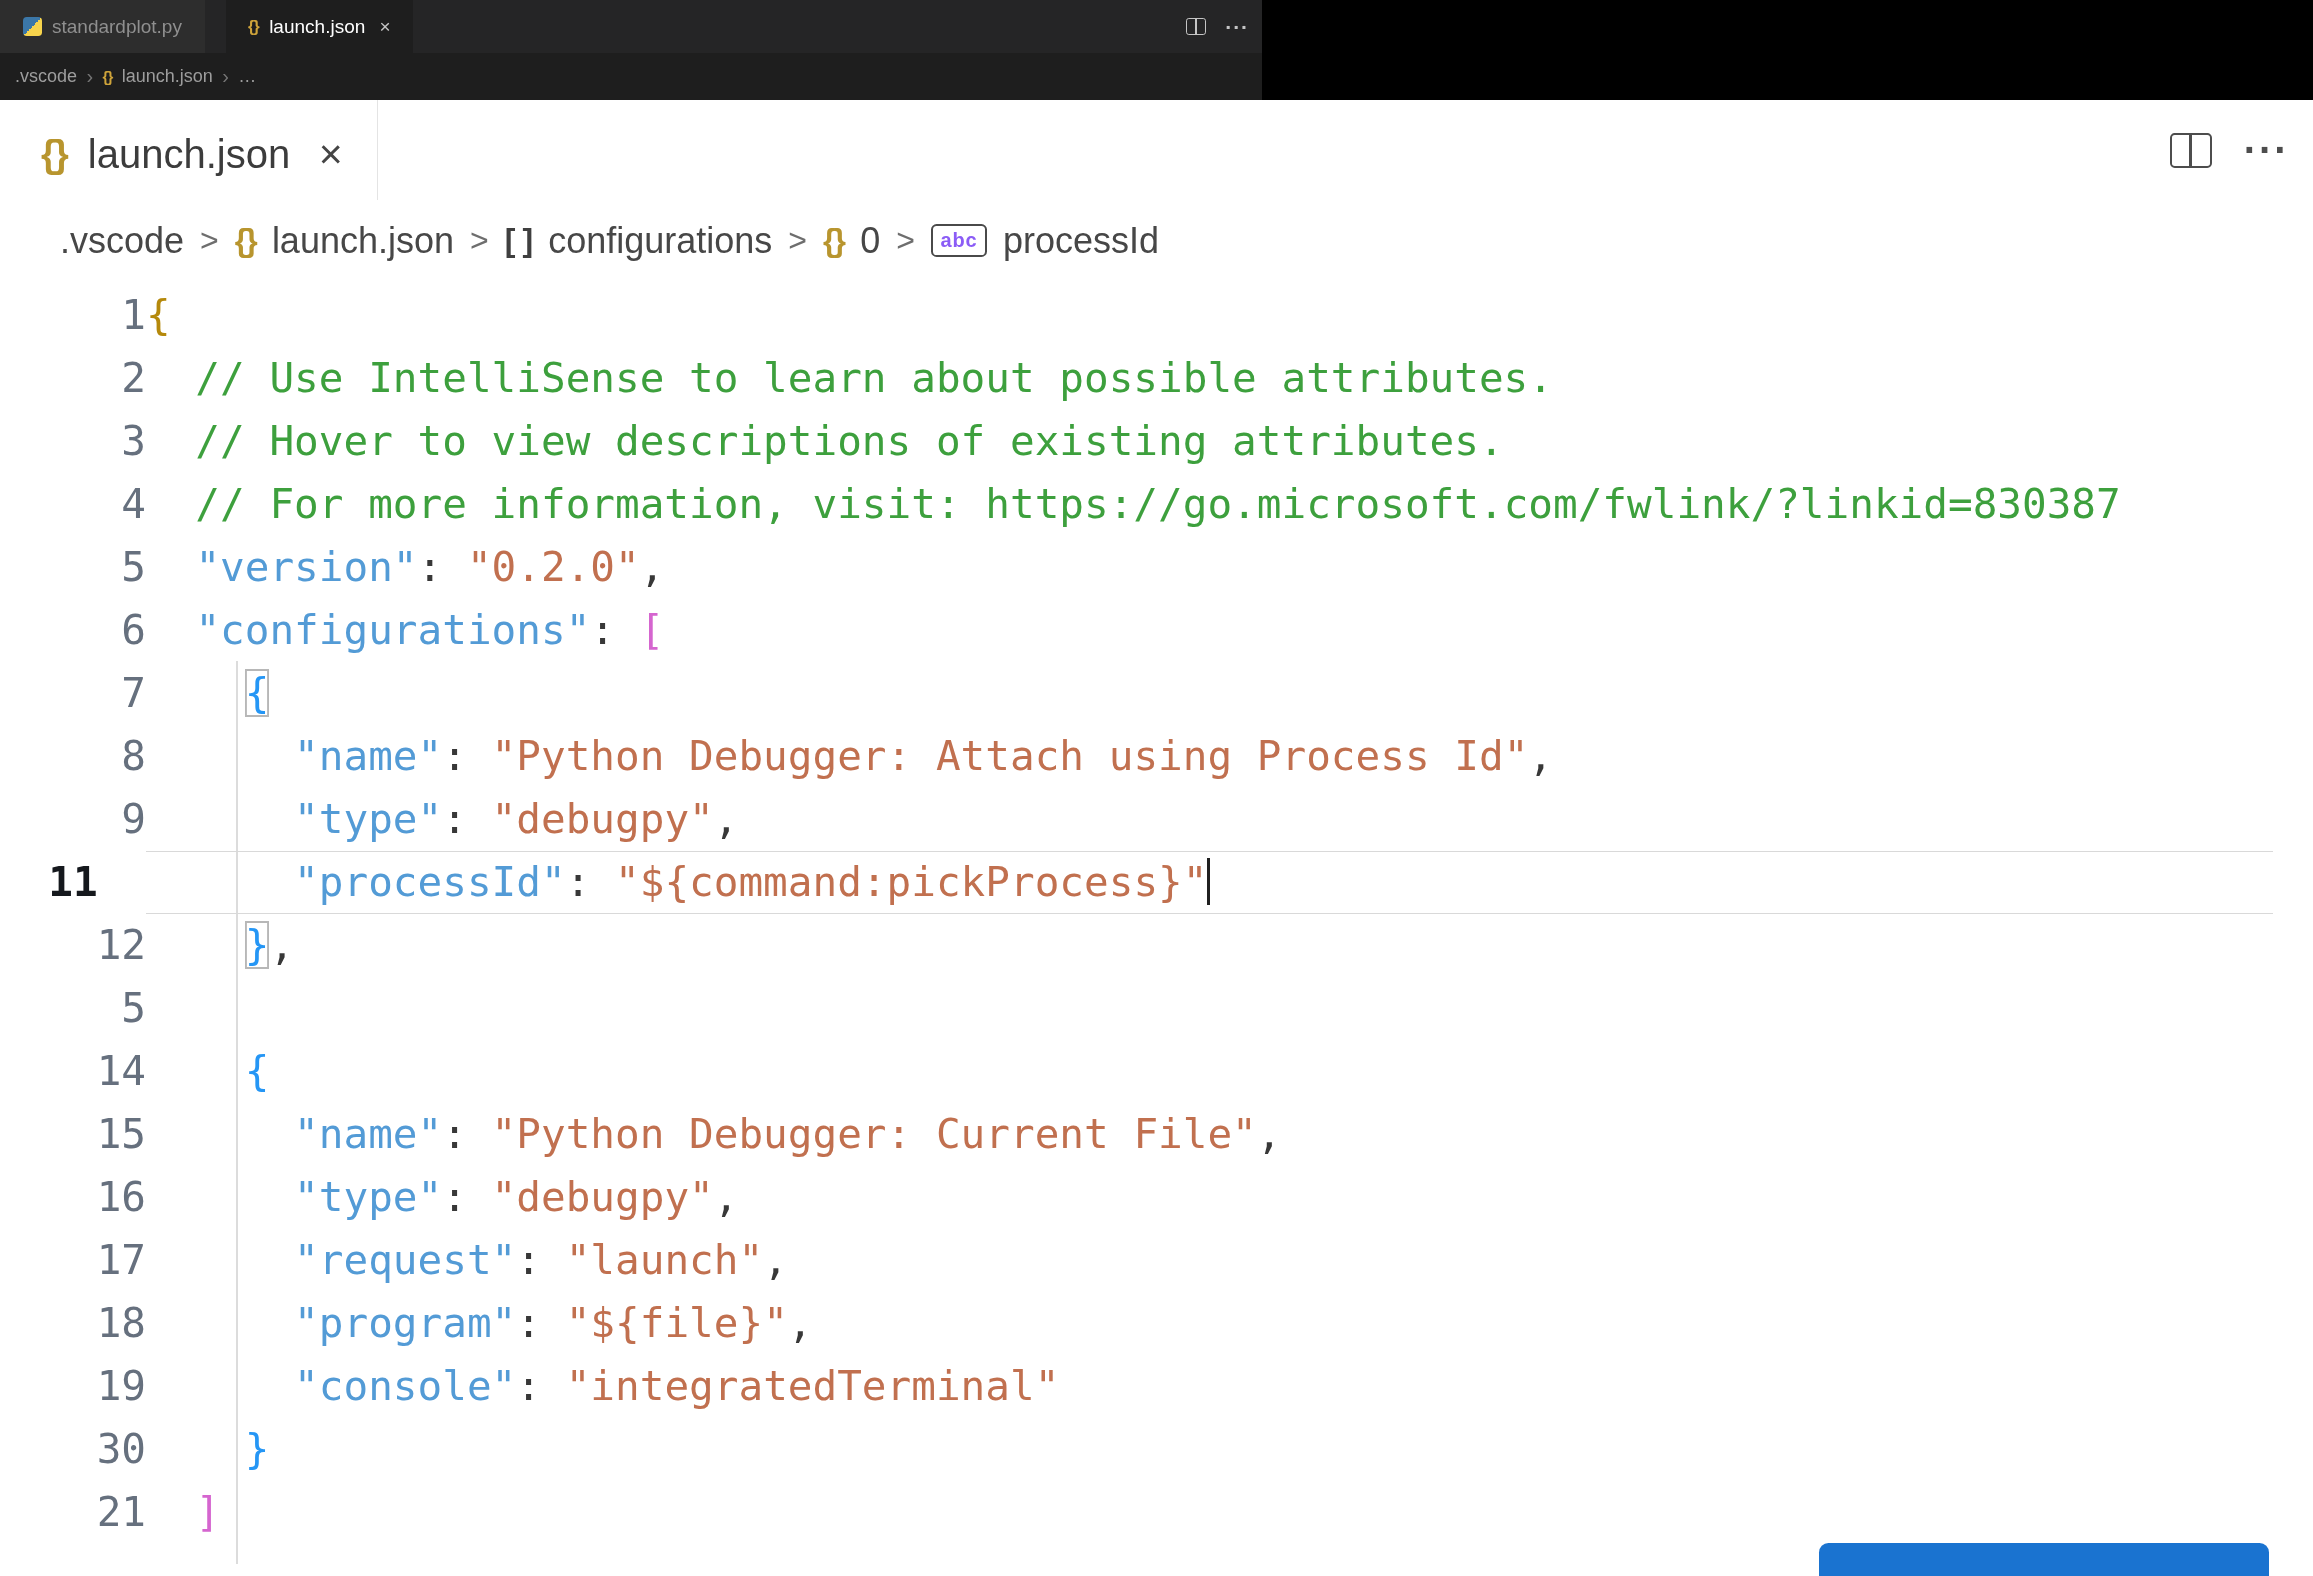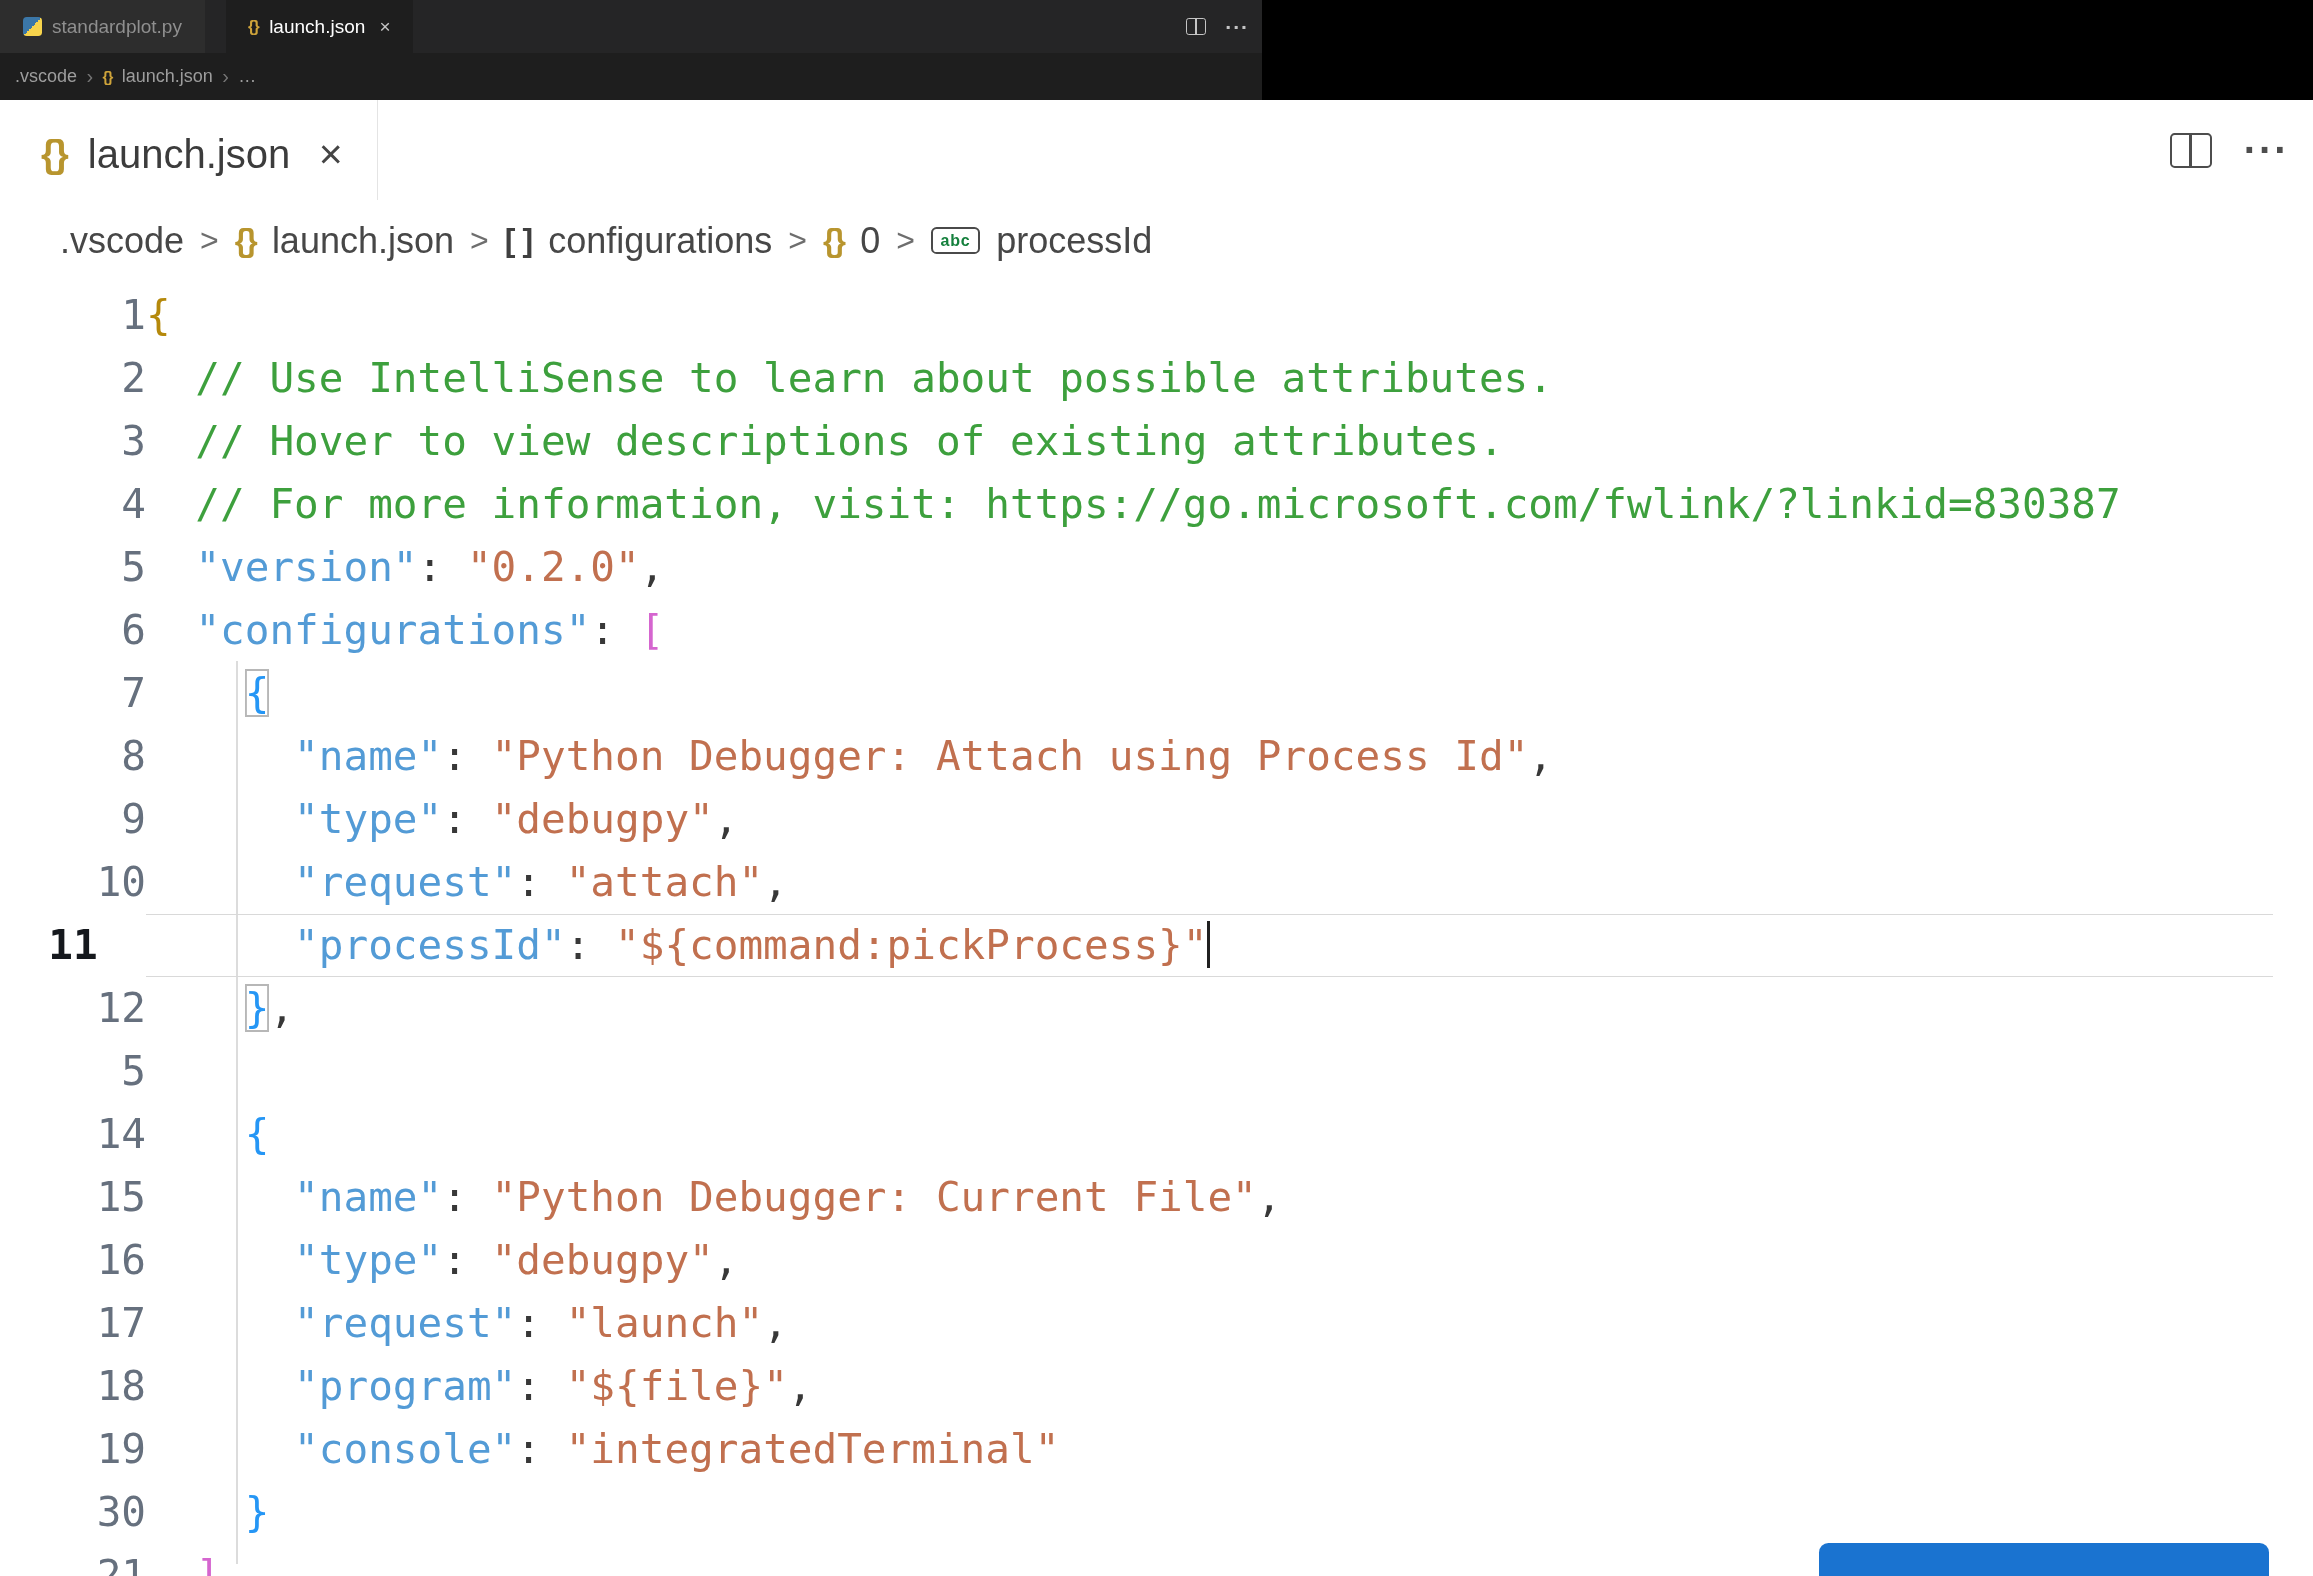--- a/index.html
+++ b/index.html
@@ -40,22 +40,22 @@
   .big-actions{margin-left:auto;display:flex;align-items:center;gap:32px;padding-right:24.5px;color:#4d4d4d;}
   .split-icon-lg{width:38px;height:31px;border:2.8px solid #4d4d4d;border-radius:4.7px;position:relative;}
   .split-icon-lg::after{content:"";position:absolute;top:0;bottom:0;left:50%;width:2.8px;margin-left:-1.4px;background:#4d4d4d;}
   .dots-lg{font-size:40px;font-weight:bold;letter-spacing:1.9px;line-height:1;}
 
   .bigcrumb{display:flex;align-items:center;gap:16px;padding-left:60px;height:81px;
             font-size:36px;color:#474747;}
   .bc-sep{font-size:32px;color:#6e6e6e;}
   .bc-ico-braces{color:#b8952e;font-weight:bold;font-size:32px;letter-spacing:-1.9px;}
   .bc-ico-array{color:#3f3f3f;font-weight:bold;font-size:32px;letter-spacing:-0.9px;}
-  .bc-ico-abc{border:2.8px solid #4a4a4a;border-radius:5.6px;font-size:16px;font-weight:bold;
-              padding:2.8px 7.5px;color:#15803d;letter-spacing:0.9px;}
+  .bc-ico-abc{border:2.8px solid #4a4a4a;border-radius:5.6px;font-size:20px;font-weight:bold;
+              padding:2.8px 7.5px;color:#8b5cf6;letter-spacing:0.9px;}
 
   
   .guide{position:absolute;left:236px;top:561px;width:1.9px;height:903px;background:#dcdcdc;}
   .rows{position:absolute;left:0;top:184px;right:0;
         font-family:"DejaVu Sans Mono",monospace;font-size:41px;line-height:63px;}
   .row{display:flex;height:63px;}
   .ln{width:146px;text-align:right;color:#66707e;flex:none;}
   .row.active .ln{color:#15181d;font-weight:600;text-align:center;}
   .code{white-space:pre;flex:1;margin-right:41px;}
   .row.active .code{box-shadow:inset 0 0.9px 0 #d9d9d9, inset 0 -0.9px 0 #d9d9d9;}
@@ -168,24 +168,20 @@
           <div class="code"><span class="tk-p">    </span><span class="tk-bx">{</span></div>
         </div>
         <div class="row">
           <div class="ln">8</div>
           <div class="code"><span class="tk-p">      </span><span class="tk-k">"name"</span><span class="tk-p">: </span><span class="tk-s">"Python Debugger: Attach using Process Id"</span><span class="tk-p">,</span></div>
         </div>
         <div class="row">
           <div class="ln">9</div>
           <div class="code"><span class="tk-p">      </span><span class="tk-k">"type"</span><span class="tk-p">: </span><span class="tk-s">"debugpy"</span><span class="tk-p">,</span></div>
         </div>
-        <div class="row">
-          <div class="ln">10</div>
-          <div class="code"><span class="tk-p">      </span><span class="tk-k">"request"</span><span class="tk-p">: </span><span class="tk-s">"attach"</span><span class="tk-p">,</span></div>
-        </div>
         <div class="row active">
           <div class="ln">11</div>
           <div class="code"><span class="tk-p">      </span><span class="tk-k">"processId"</span><span class="tk-p">: </span><span class="tk-s">"${command:pickProcess}"</span><span class="cursor"></span></div>
         </div>
         <div class="row">
           <div class="ln">12</div>
           <div class="code"><span class="tk-p">    </span><span class="tk-bx">}</span><span class="tk-p">,</span></div>
         </div>
         <div class="row">
           <div class="ln">5</div>

